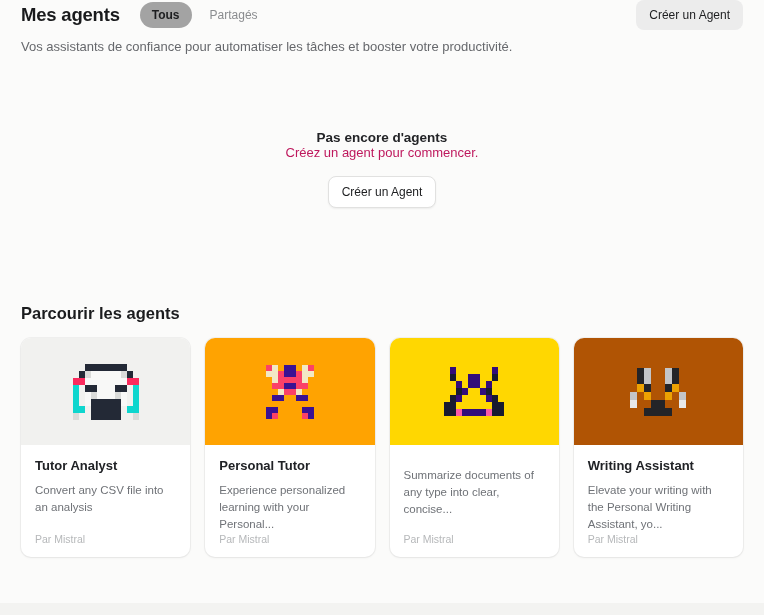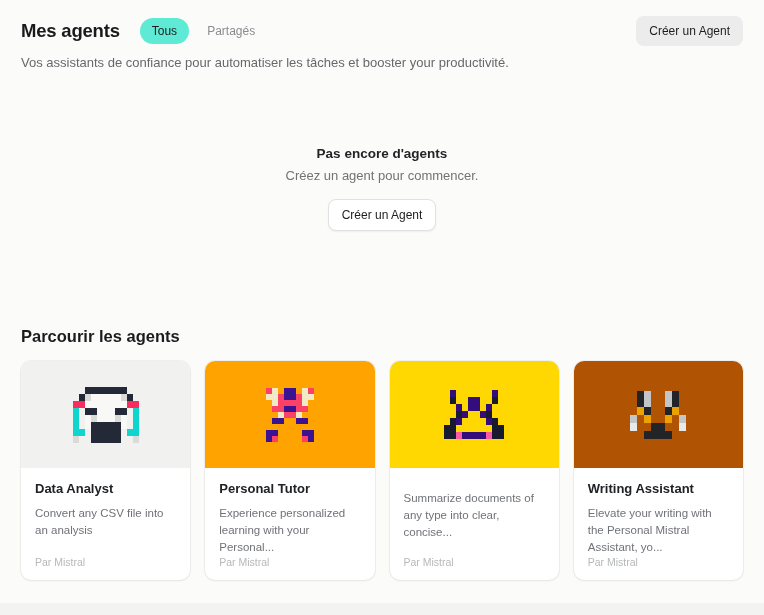--- a/index.html
+++ b/index.html
@@ -7,36 +7,36 @@
   body {
     font-family:"Liberation Sans", sans-serif;
     background:#fbfbfa;
     color:#1d1e20;
     overflow:hidden;
     position:relative;
   }
   .content { padding:0 21px; }
 
   
-  .header-row { display:flex; align-items:center; padding-top:16px; }
+  .header-row { display:flex; align-items:center; }
   .page-title { font-size:18.5px; font-weight:700; color:#191a1c; letter-spacing:-0.2px; }
   .tabs { display:flex; align-items:center; margin-left:20px; gap:6px; }
   .tab { font-size:12px; color:#8a8c8f; padding:6px 12px; border-radius:999px; cursor:pointer; white-space:nowrap; }
-  .tab.active { background:#5eead4; color:#1d1e20; font-weight:400; }
+  .tab.active { background:#a3a3a3; color:#1d1e20; font-weight:700; }
   .create-btn-header {
     margin-left:auto; background:#ececec; border:none; border-radius:8px;
     padding:8px 13px; font-size:12px; color:#1d1e20; cursor:pointer;
     font-family:"Liberation Sans", sans-serif;
   }
   .subtitle { margin-top:9px; font-size:13px; color:#66686c; }
 
   
   .empty { text-align:center; margin-top:76px; }
   .empty-title { font-size:13.5px; font-weight:700; color:#232427; }
-  .empty-sub { margin-top:7px; font-size:13px; color:#737373; }
+  .empty-sub { font-size:13px; color:#be185d; }
   .empty-btn {
     margin-top:16px; background:#ffffff; border:1px solid #e1e1e0; border-radius:8px;
     padding:8px 13px; font-size:12px; color:#1d1e20; cursor:pointer;
     box-shadow:0 1px 2px rgba(0,0,0,.06);
     font-family:"Liberation Sans", sans-serif;
   }
 
   
   .section-heading { margin-top:96px; font-size:16.5px; font-weight:700; color:#1b1c1e; }
   .cards { display:grid; grid-template-columns:repeat(4,1fr); gap:15px; margin-top:15px; }
@@ -60,21 +60,21 @@
 <div class="content">
 
   <div class="header-row">
     <div class="page-title">Mes agents</div>
     <div class="tabs" id="tabs">
         <div class="tab active"><span>Tous</span></div>
         <div class="tab"><span>Partagés</span></div>
       </div>
     <button class="create-btn-header">Créer un Agent</button>
   </div>
-  <div class="subtitle">Vos assistants de confiance pour automatiser les tâches et booster your productivité.</div>
+  <div class="subtitle">Vos assistants de confiance pour automatiser les tâches et booster votre productivité.</div>
 
   <div class="empty">
     <div class="empty-title">Pas encore d'agents</div>
     <div class="empty-sub">Créez un agent pour commencer.</div>
     <button class="empty-btn">Créer un Agent</button>
   </div>
 
   <div class="section-heading">Parcourir les agents</div>
 
   <div class="cards" id="cards">
@@ -147,21 +147,21 @@
             <div style="left: 0px; top: 49px; width: 6px; height: 7px; background: rgb(218, 219, 217);"></div>
             <div style="left: 18px; top: 49px; width: 6px; height: 7px; background: rgb(35, 41, 54);"></div>
             <div style="left: 24px; top: 49px; width: 6px; height: 7px; background: rgb(35, 41, 54);"></div>
             <div style="left: 30px; top: 49px; width: 6px; height: 7px; background: rgb(35, 41, 54);"></div>
             <div style="left: 36px; top: 49px; width: 6px; height: 7px; background: rgb(35, 41, 54);"></div>
             <div style="left: 42px; top: 49px; width: 6px; height: 7px; background: rgb(35, 41, 54);"></div>
             <div style="left: 60px; top: 49px; width: 6px; height: 7px; background: rgb(218, 219, 217);"></div>
           </div>
     </div>
     <div class="card-body">
-      <div class="card-title">Data Analyst</div>
+      <div class="card-title">Tutor Analyst</div>
       <div class="card-desc">Convert any CSV file into an analysis</div>
     </div>
     <div class="card-author">Par Mistral</div>
   </div>
       <div class="card">
     <div class="card-img" style="background: rgb(255, 163, 1);">
       <div class="pixel-art" style="width: 60px; height: 54px;">
             <div style="left: 6px; top: 0px; width: 6px; height: 6px; background: rgb(251, 65, 104);"></div>
             <div style="left: 12px; top: 0px; width: 6px; height: 6px; background: rgb(242, 233, 197);"></div>
             <div style="left: 24px; top: 0px; width: 6px; height: 6px; background: rgb(59, 18, 146);"></div>
@@ -278,21 +278,21 @@
             <div style="left: 28px; top: 32px; width: 7px; height: 8px; background: rgb(35, 36, 40);"></div>
             <div style="left: 49px; top: 32px; width: 7px; height: 8px; background: rgb(232, 233, 234);"></div>
             <div style="left: 14px; top: 40px; width: 7px; height: 8px; background: rgb(35, 36, 40);"></div>
             <div style="left: 21px; top: 40px; width: 7px; height: 8px; background: rgb(35, 36, 40);"></div>
             <div style="left: 28px; top: 40px; width: 7px; height: 8px; background: rgb(35, 36, 40);"></div>
             <div style="left: 35px; top: 40px; width: 7px; height: 8px; background: rgb(35, 36, 40);"></div>
           </div>
     </div>
     <div class="card-body">
       <div class="card-title">Writing Assistant</div>
-      <div class="card-desc">Elevate your writing with the Personal Mistral Assistant, yo...</div>
+      <div class="card-desc">Elevate your writing with the Personal Writing Assistant, yo...</div>
     </div>
     <div class="card-author">Par Mistral</div>
   </div>
     </div>
 
 </div>
 
 <div class="bottom-strip"></div>
 
 </body></html>

